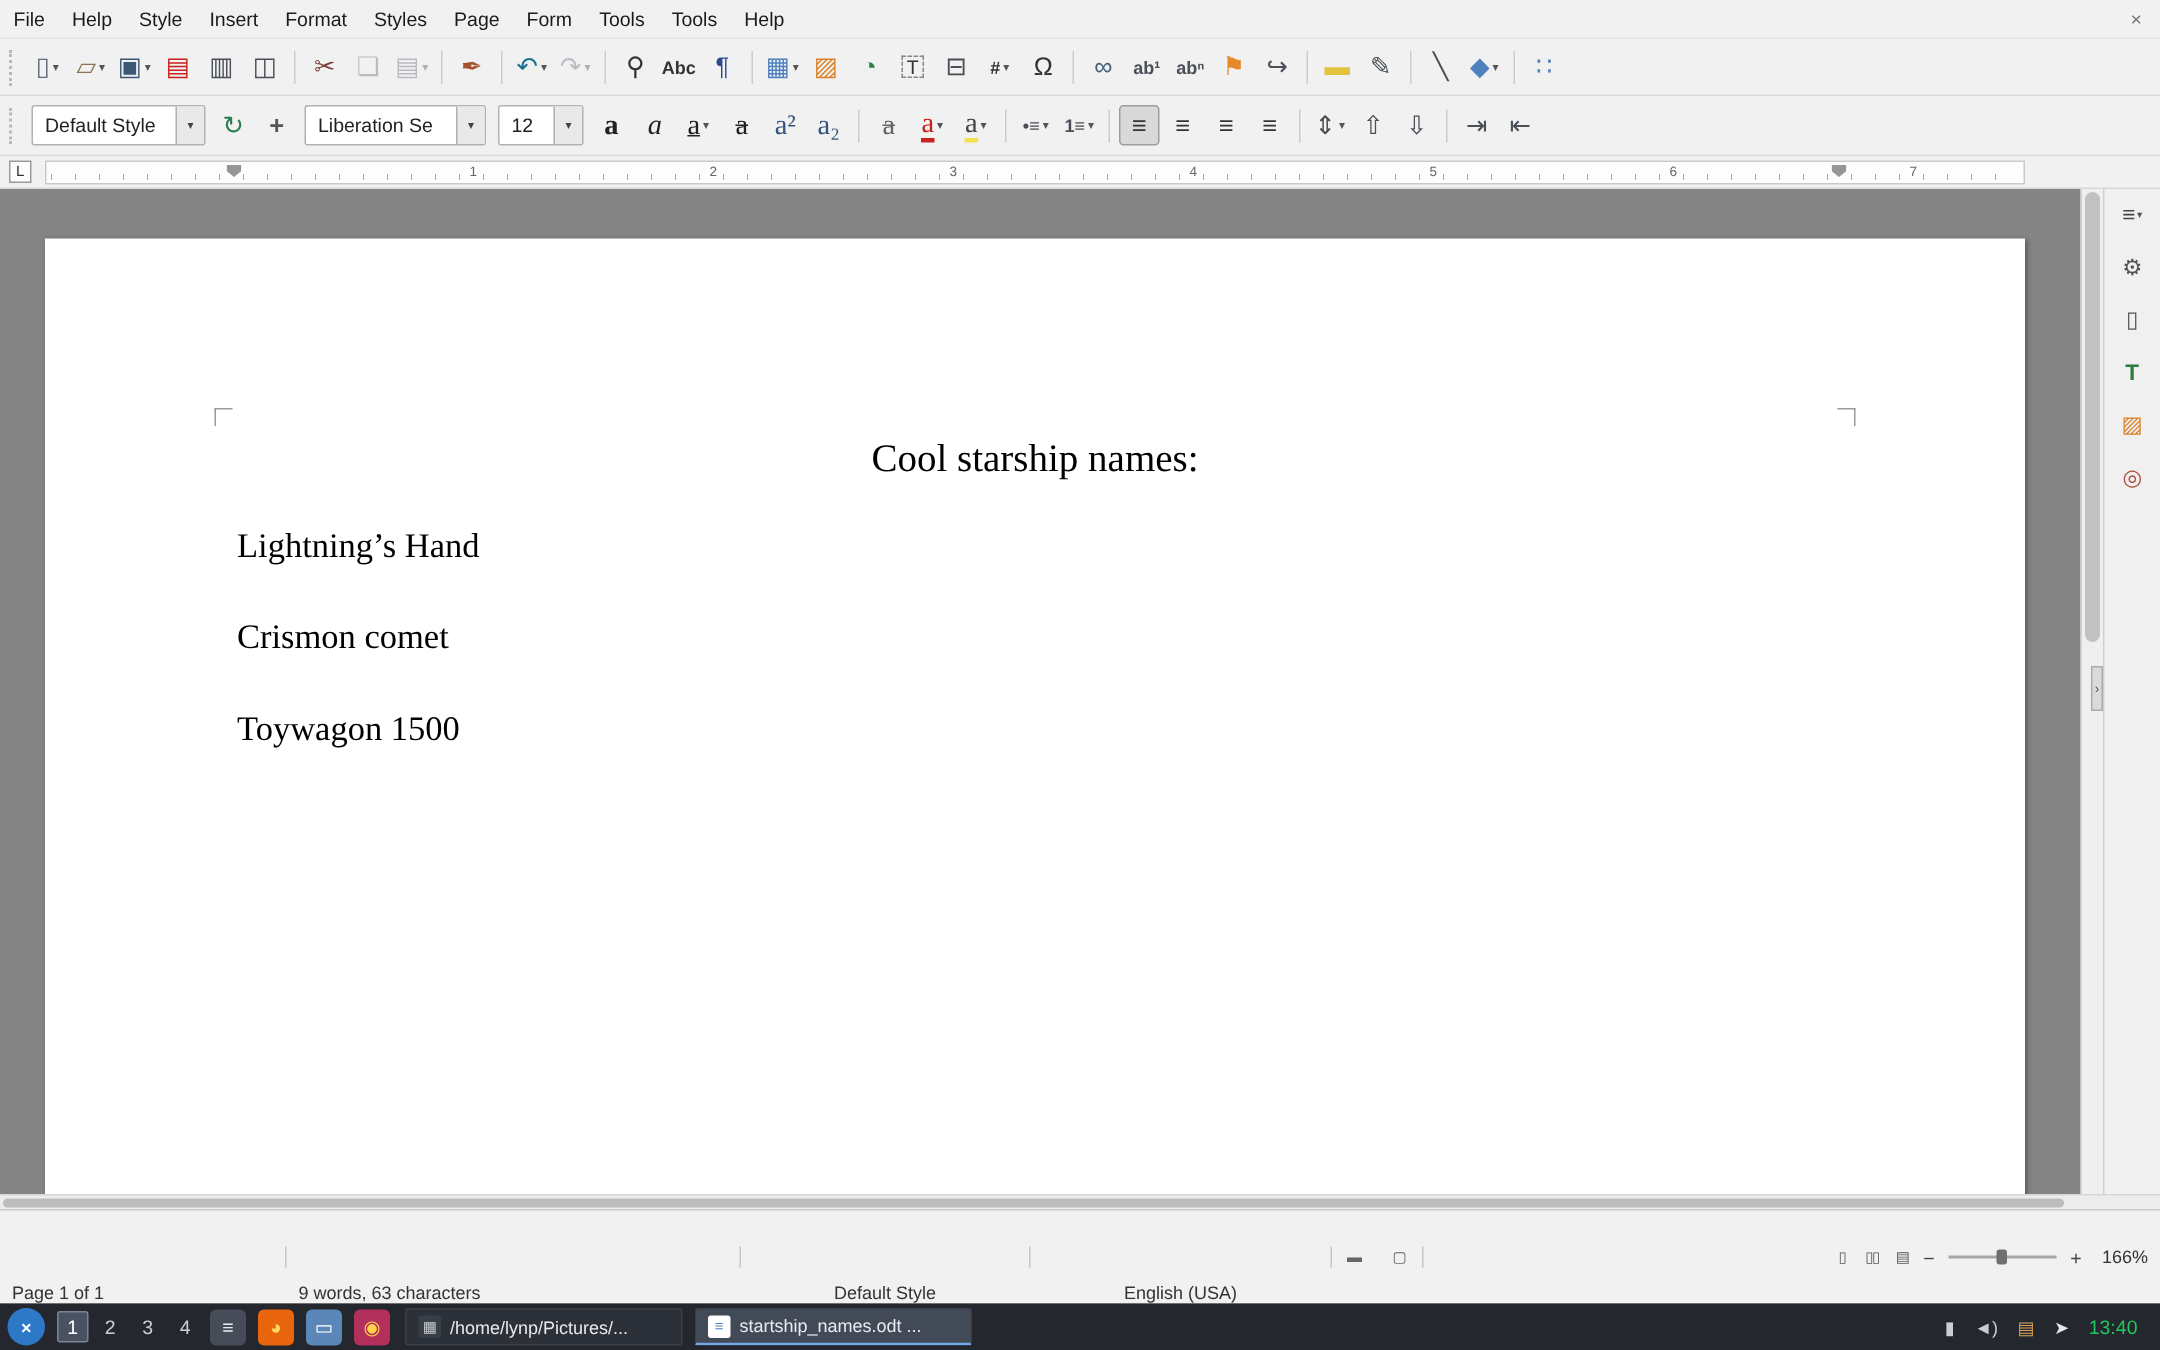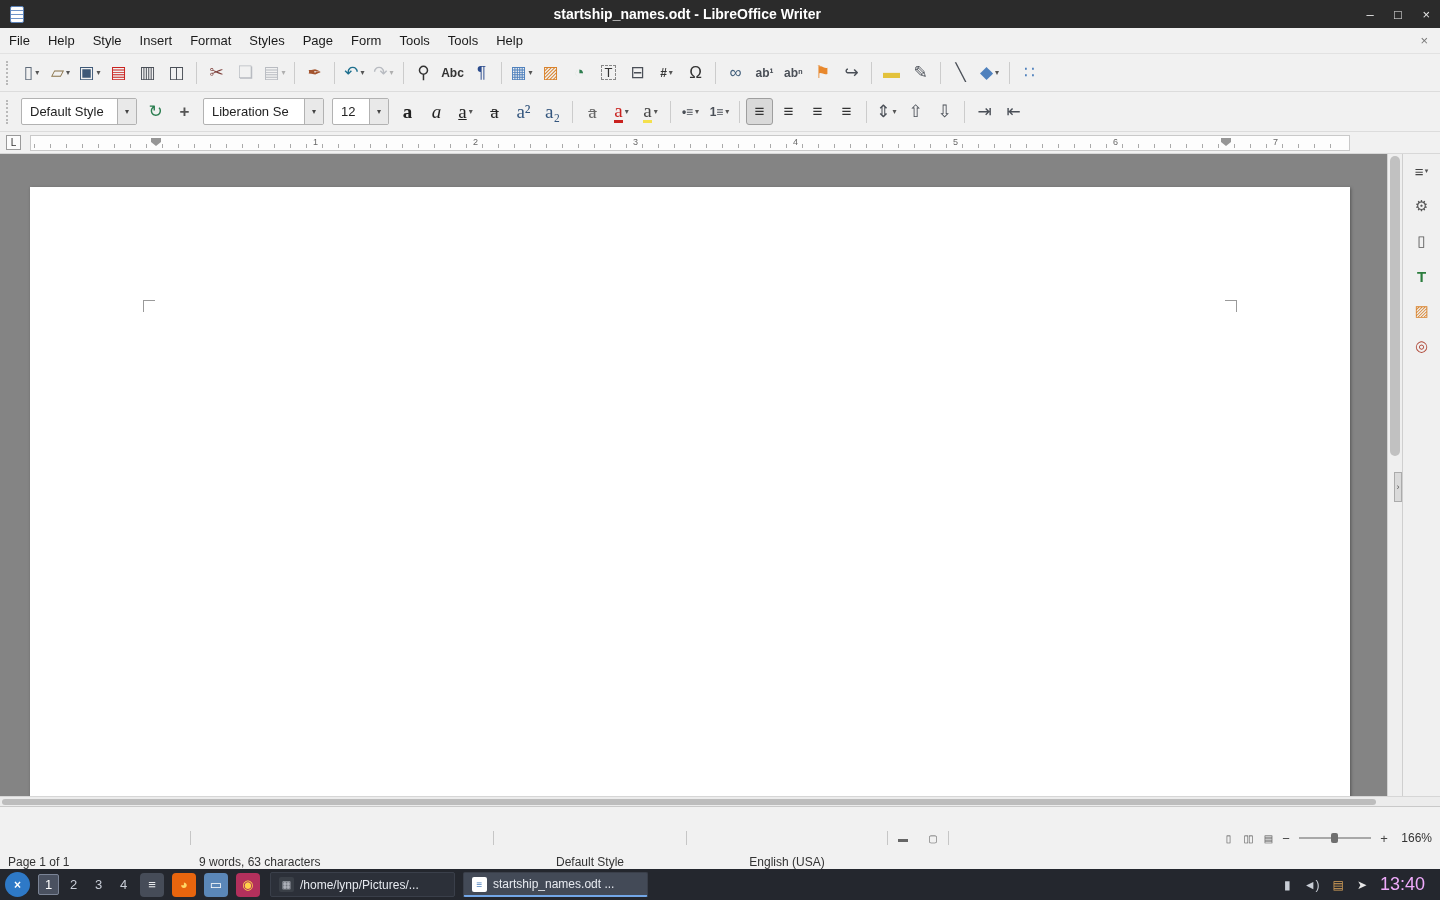--- a/index.html
+++ b/index.html
@@ -116,36 +116,27 @@
   .ws-btn.active{background:#4a5160;border-color:#7b8496;color:#fff;}
   .launcher{width:24px;height:24px;border-radius:4px;display:flex;align-items:center;justify-content:center;margin:0 2px;}
   .launcher-glyph{font-size:13px;}
   .winbtn{display:flex;align-items:center;gap:6px;height:25px;padding:0 8px;width:185px;margin-left:4px;
           background:#2c3039;border:1px solid #3a3f4a;color:#e7eaf0;font-size:12px;border-radius:2px;}
   .winbtn.active{background:#434a57;border-bottom:2px solid #73a7e8;}
   .wicon{width:15px;height:15px;border-radius:2px;display:flex;align-items:center;justify-content:center;font-size:10px;flex:0 0 15px;}
   .wtitle{white-space:nowrap;overflow:hidden;}
   .tray{margin-left:auto;display:flex;align-items:center;gap:13px;padding:0 6px;}
   .tray-ico{font-size:12px;}
-  .clock{font-size:18px;color:#f0abfc;padding-right:4px;}
+  .clock{font-size:13px;color:#22c55e;padding-right:4px;}
 </style>
 </head>
 <body>
 
 <div class="screen">
 
-  <div class="titlebar">
-    <span class="doc-chip"></span>
-    <span class="title">startship_names.odt - LibreOffice Writer</span>
-    <span class="win-controls">
-      <span>–</span>
-      <span>□</span>
-      <span>×</span>
-    </span>
-  </div>
 
   <div class="menubar">
     <span class="repeat-inline">
       
     <span class="mitem">File</span><span class="mitem">Help</span><span class="mitem">Style</span><span class="mitem">Insert</span><span class="mitem">Format</span><span class="mitem">Styles</span><span class="mitem">Page</span><span class="mitem">Form</span><span class="mitem">Tools</span><span class="mitem">Tools</span><span class="mitem">Help</span></span>
     <span class="mspacer"></span>
     <span class="mclose">×</span>
   </div>
 
   <div class="toolbar std">
@@ -506,20 +497,26 @@
       <span class="marker left"></span>
       <span class="marker right"></span>
     </div>
   </div>
 
   <div class="workspace">
     <div class="doc-area">
       <div class="page">
         <span class="crop tl"></span>
         <span class="crop tr"></span>
+        <div class="doc-body">
+          <div class="doc-title">Cool starship names:</div>
+          <p class="doc-line">Lightning’s Hand</p>
+          <p class="doc-line">Crismon comet</p>
+          <p class="doc-line">Toywagon 1500</p>
+        </div>
       </div>
     </div>
     <div class="vscroll">
       <span class="vthumb"></span>
     </div>
     <span class="sb-handle">›</span>
     <div class="sidebar-tabs">
 
         <span class="sbtab">
           <span class="glyph" style="color: rgb(68, 68, 68);">≡</span>

